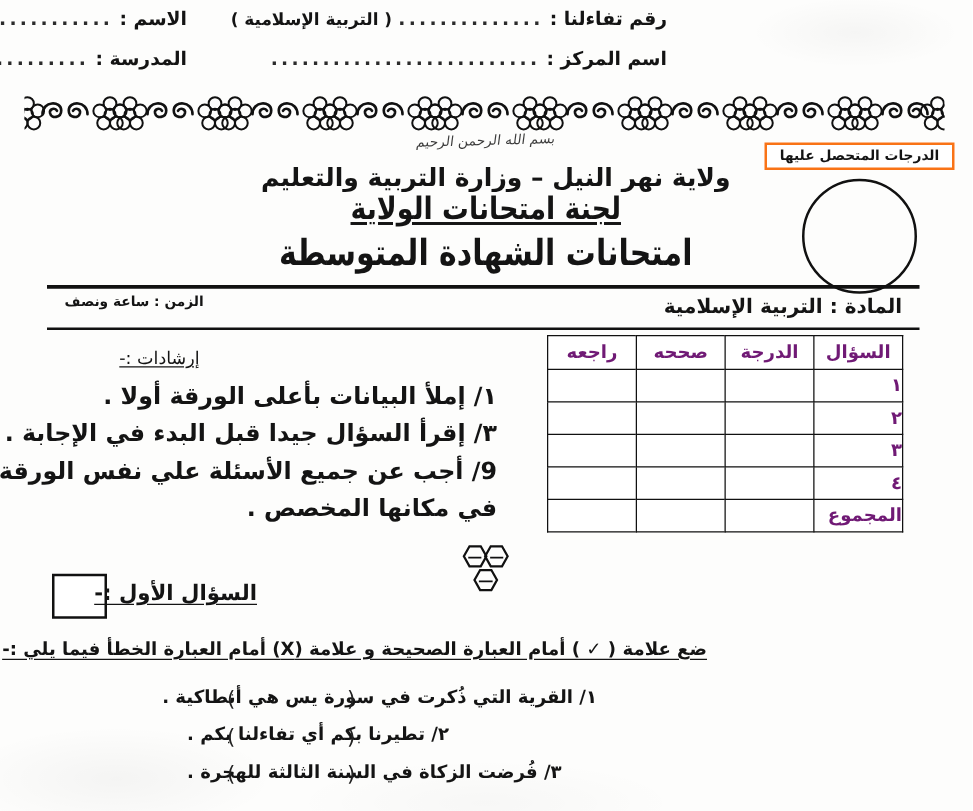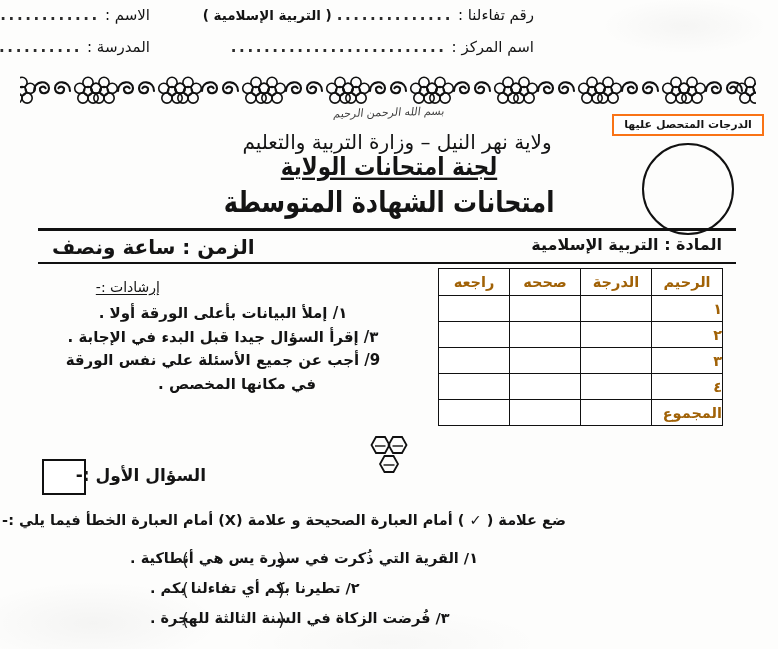--- a/index.html
+++ b/index.html
@@ -37,21 +37,21 @@
 
   
   .hdr-row {
     position: absolute;
     display: flex;
     align-items: baseline;
     white-space: nowrap;
     font-weight: bold;
     font-size: 15px;
   }
-  .hdr-label { font-weight: normal; }
+  .hdr-label { font-weight: bold; }
   .dots {
     display: inline-block;
     letter-spacing: 2.6px;
     font-size: 15px;
     color: #2b2b2b;
     margin: 0 5px;
     overflow: hidden;
   }
   .paren-note { font-weight: bold; font-size: 13.5px; text-align: right; }
 
@@ -109,21 +109,21 @@
   }
   .title-line {
     position: absolute;
     right: 0; left: 0;
     text-align: center;
     white-space: nowrap;
   }
   #title-1 {
     top: 130px;
     font-size: 20px;
-    font-weight: normal;
+    font-weight: bold;
     letter-spacing: -0.2px;
     margin-left: 16px;
   }
   #title-2 {
     top: 155px;
     font-size: 21px;
     font-weight: bold;
     text-decoration: underline;
     text-underline-offset: 2px;
     transform: scaleY(1.18) scaleX(1.02);
@@ -150,21 +150,21 @@
     top: 235px;
     right: 56px;
     font-size: 16px;
     font-weight: bold;
     white-space: nowrap;
   }
   #time-text {
     position: absolute;
     top: 235px;
     left: 52px;
-    font-size: 20px;
+    font-size: 11px;
     font-weight: bold;
     white-space: nowrap;
   }
 
   
   .grade-table {
     position: absolute;
     top: 268px;
     left: 438px;
     border-collapse: collapse;
@@ -172,21 +172,21 @@
     background: #fff;
   }
   .grade-table th,
   .grade-table td {
     border: 1.6px solid #111;
     width: 70px;
     height: 25px;
     font-size: 14.5px;
     font-weight: bold;
     padding: 0;
-    color: #a16207;
+    color: #701a75;
   }
   .grade-table th { height: 26px; }
   .grade-table td.blank { background: #fff; }
 
   
   #instructions-heading {
     position: absolute;
     top: 279px;
     right: 618px;
     font-size: 14px;
@@ -198,25 +198,25 @@
     position: absolute;
     top: 302px;
     right: 380px;
     left: 48px;
     margin: 0;
     padding: 0;
     list-style: none;
     text-align: left;
   }
   .instr-list li {
-    font-size: 15px;
+    font-size: 19px;
     font-weight: bold;
     line-height: 1.58;
     white-space: nowrap;
-    text-align: center;
+    text-align: right;
     direction: rtl;
   }
   .instr-cont {
     font-size: 14.5px;
     font-weight: bold;
     line-height: 1.58;
     text-align: left;
     direction: rtl;
     padding-left: 28px;
   }
@@ -239,29 +239,31 @@
     height: 32px;
     border: 2px solid #111;
     background: #fff;
   }
   #q1-heading {
     position: absolute;
     top: 465px;
     right: 572px;
     font-size: 17px;
     font-weight: bold;
+    text-decoration: underline;
     text-underline-offset: 3px;
     white-space: nowrap;
   }
   #q1-instruction {
     position: absolute;
     top: 512px;
     right: 212px;
     font-size: 14.5px;
     font-weight: bold;
+    text-decoration: underline;
     text-underline-offset: 3px;
     white-space: nowrap;
   }
 
   .q-items {
     position: absolute;
     top: 550px;
     right: 300px;
     left: 150px;
     margin: 0;
@@ -457,21 +459,21 @@
   <div class="title-line" id="title-3">امتحانات الشهادة المتوسطة</div>
 
   <div class="rule" id="rule-top"></div>
   <div id="subject-text">المادة : التربية الإسلامية</div>
   <div id="time-text">الزمن : ساعة ونصف</div>
   <div class="rule" id="rule-bottom"></div>
 
   <table class="grade-table">
     <thead>
       <tr>
-        <th>الرحيم</th>
+        <th>السؤال</th>
         <th>الدرجة</th>
         <th>صححه</th>
         <th>راجعه</th>
       </tr>
     </thead>
     <tbody>
       <tr>
         <td>١</td>
         <td class="blank"></td>
         <td class="blank"></td>

